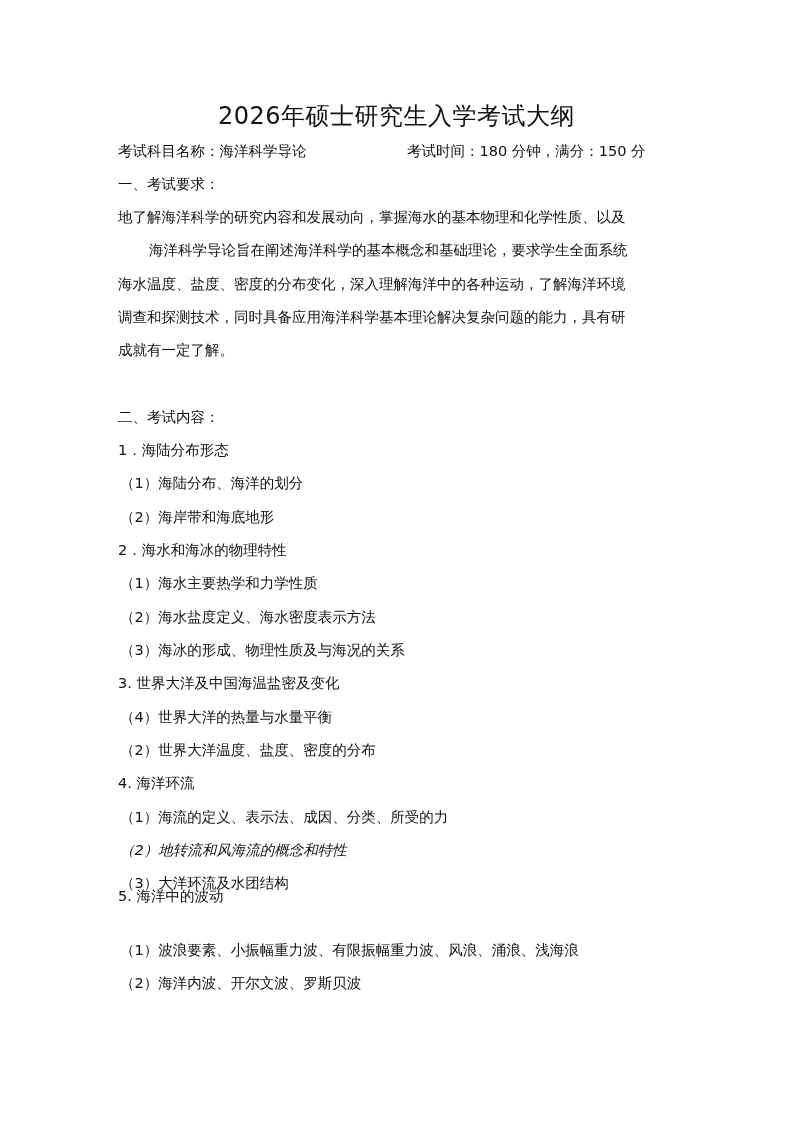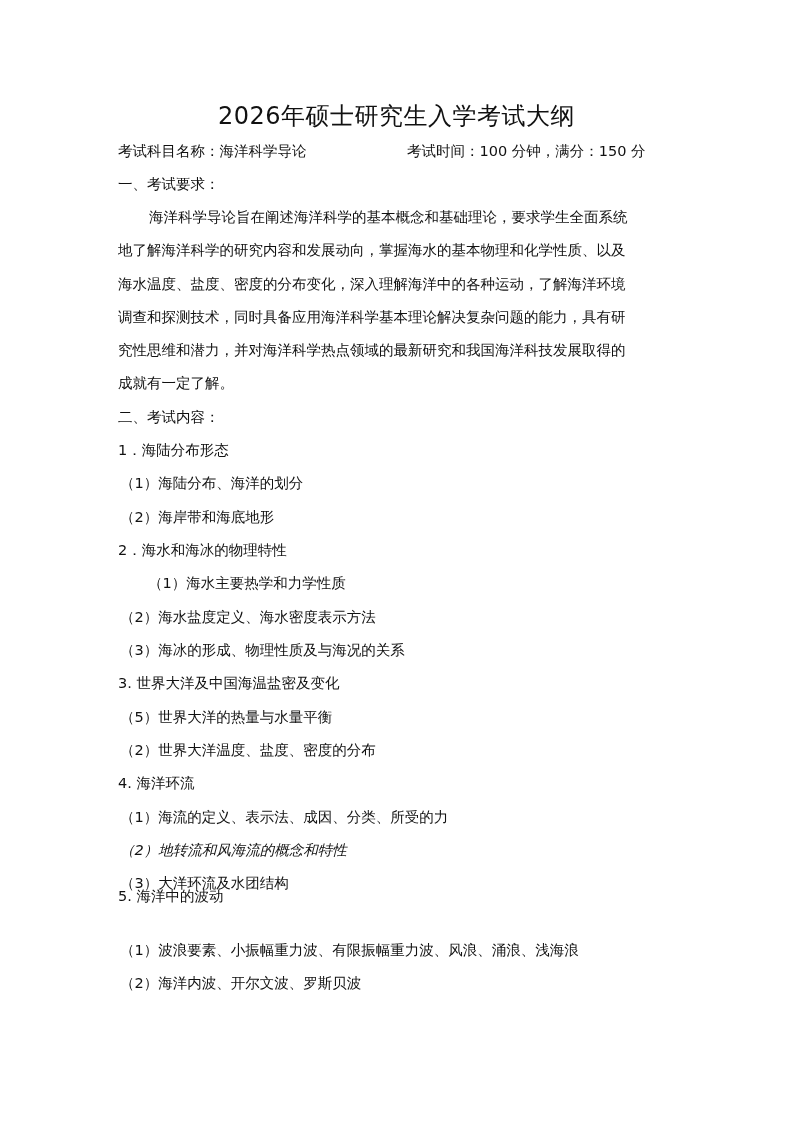--- a/index.html
+++ b/index.html
@@ -15,46 +15,45 @@
     .para span { display: block; }
     .sub { left: 120px; }
   </style>
 </head>
 <body>
 
 <div class="page">
   <div class="title">2026年硕士研究生入学考试大纲</div>
 
   <div class="line" style="top:140px;">考试科目名称：海洋科学导论</div>
-  <div class="meta-right" style="top:140px;">考试时间：100 分钟，满分：150 分</div>
+  <div class="meta-right" style="top:140px;">考试时间：180 分钟，满分：150 分</div>
 
   <div class="line" style="top:173px;">一、考试要求：</div>
 
   <div class="para" style="top:201px;">
+    <span style="text-indent:0">地了解海洋科学的研究内容和发展动向，掌握海水的基本物理和化学性质、以及</span>
     <span>海洋科学导论旨在阐述海洋科学的基本概念和基础理论，要求学生全面系统</span>
-    <span style="text-indent:0">地了解海洋科学的研究内容和发展动向，掌握海水的基本物理和化学性质、以及</span>
     <span style="text-indent:0">海水温度、盐度、密度的分布变化，深入理解海洋中的各种运动，了解海洋环境</span>
     <span style="text-indent:0">调查和探测技术，同时具备应用海洋科学基本理论解决复杂问题的能力，具有研</span>
-    <span style="text-indent:0">究性思维和潜力，并对海洋科学热点领域的最新研究和我国海洋科技发展取得的</span>
     <span style="text-indent:0">成就有一定了解。</span>
   </div>
 
   <div class="line" style="top:406px;">二、考试内容：</div>
 
   <div class="line" style="top:439px;">1．海陆分布形态</div>
   <div class="line sub" style="top:472px;">（1）海陆分布、海洋的划分</div>
   <div class="line sub" style="top:506px;">（2）海岸带和海底地形</div>
 
   <div class="line" style="top:539px;">2．海水和海冰的物理特性</div>
-  <div class="line sub" style="top:572px;margin-left:28px;">（1）海水主要热学和力学性质</div>
+  <div class="line sub" style="top:572px;">（1）海水主要热学和力学性质</div>
   <div class="line sub" style="top:606px;">（2）海水盐度定义、海水密度表示方法</div>
   <div class="line sub" style="top:639px;">（3）海冰的形成、物理性质及与海况的关系</div>
 
   <div class="line" style="top:672px;">3.  世界大洋及中国海温盐密及变化</div>
-  <div class="line sub" style="top:706px;">（5）世界大洋的热量与水量平衡</div>
+  <div class="line sub" style="top:706px;">（4）世界大洋的热量与水量平衡</div>
   <div class="line sub" style="top:739px;">（2）世界大洋温度、盐度、密度的分布</div>
 
   <div class="line" style="top:772px;">4.  海洋环流</div>
   <div class="line sub" style="top:806px;">（1）海流的定义、表示法、成因、分类、所受的力</div>
   <div class="line sub" style="top:839px;font-style:italic;">（2）地转流和风海流的概念和特性</div>
   <div class="line sub" style="top:872px;">（3）大洋环流及水团结构</div>
 
   <div class="line" style="top:885px;">5.  海洋中的波动</div>
   <div class="line sub" style="top:939px;text-align:center;">（1）波浪要素、小振幅重力波、有限振幅重力波、风浪、涌浪、浅海浪</div>
   <div class="line sub" style="top:972px;">（2）海洋内波、开尔文波、罗斯贝波</div>

